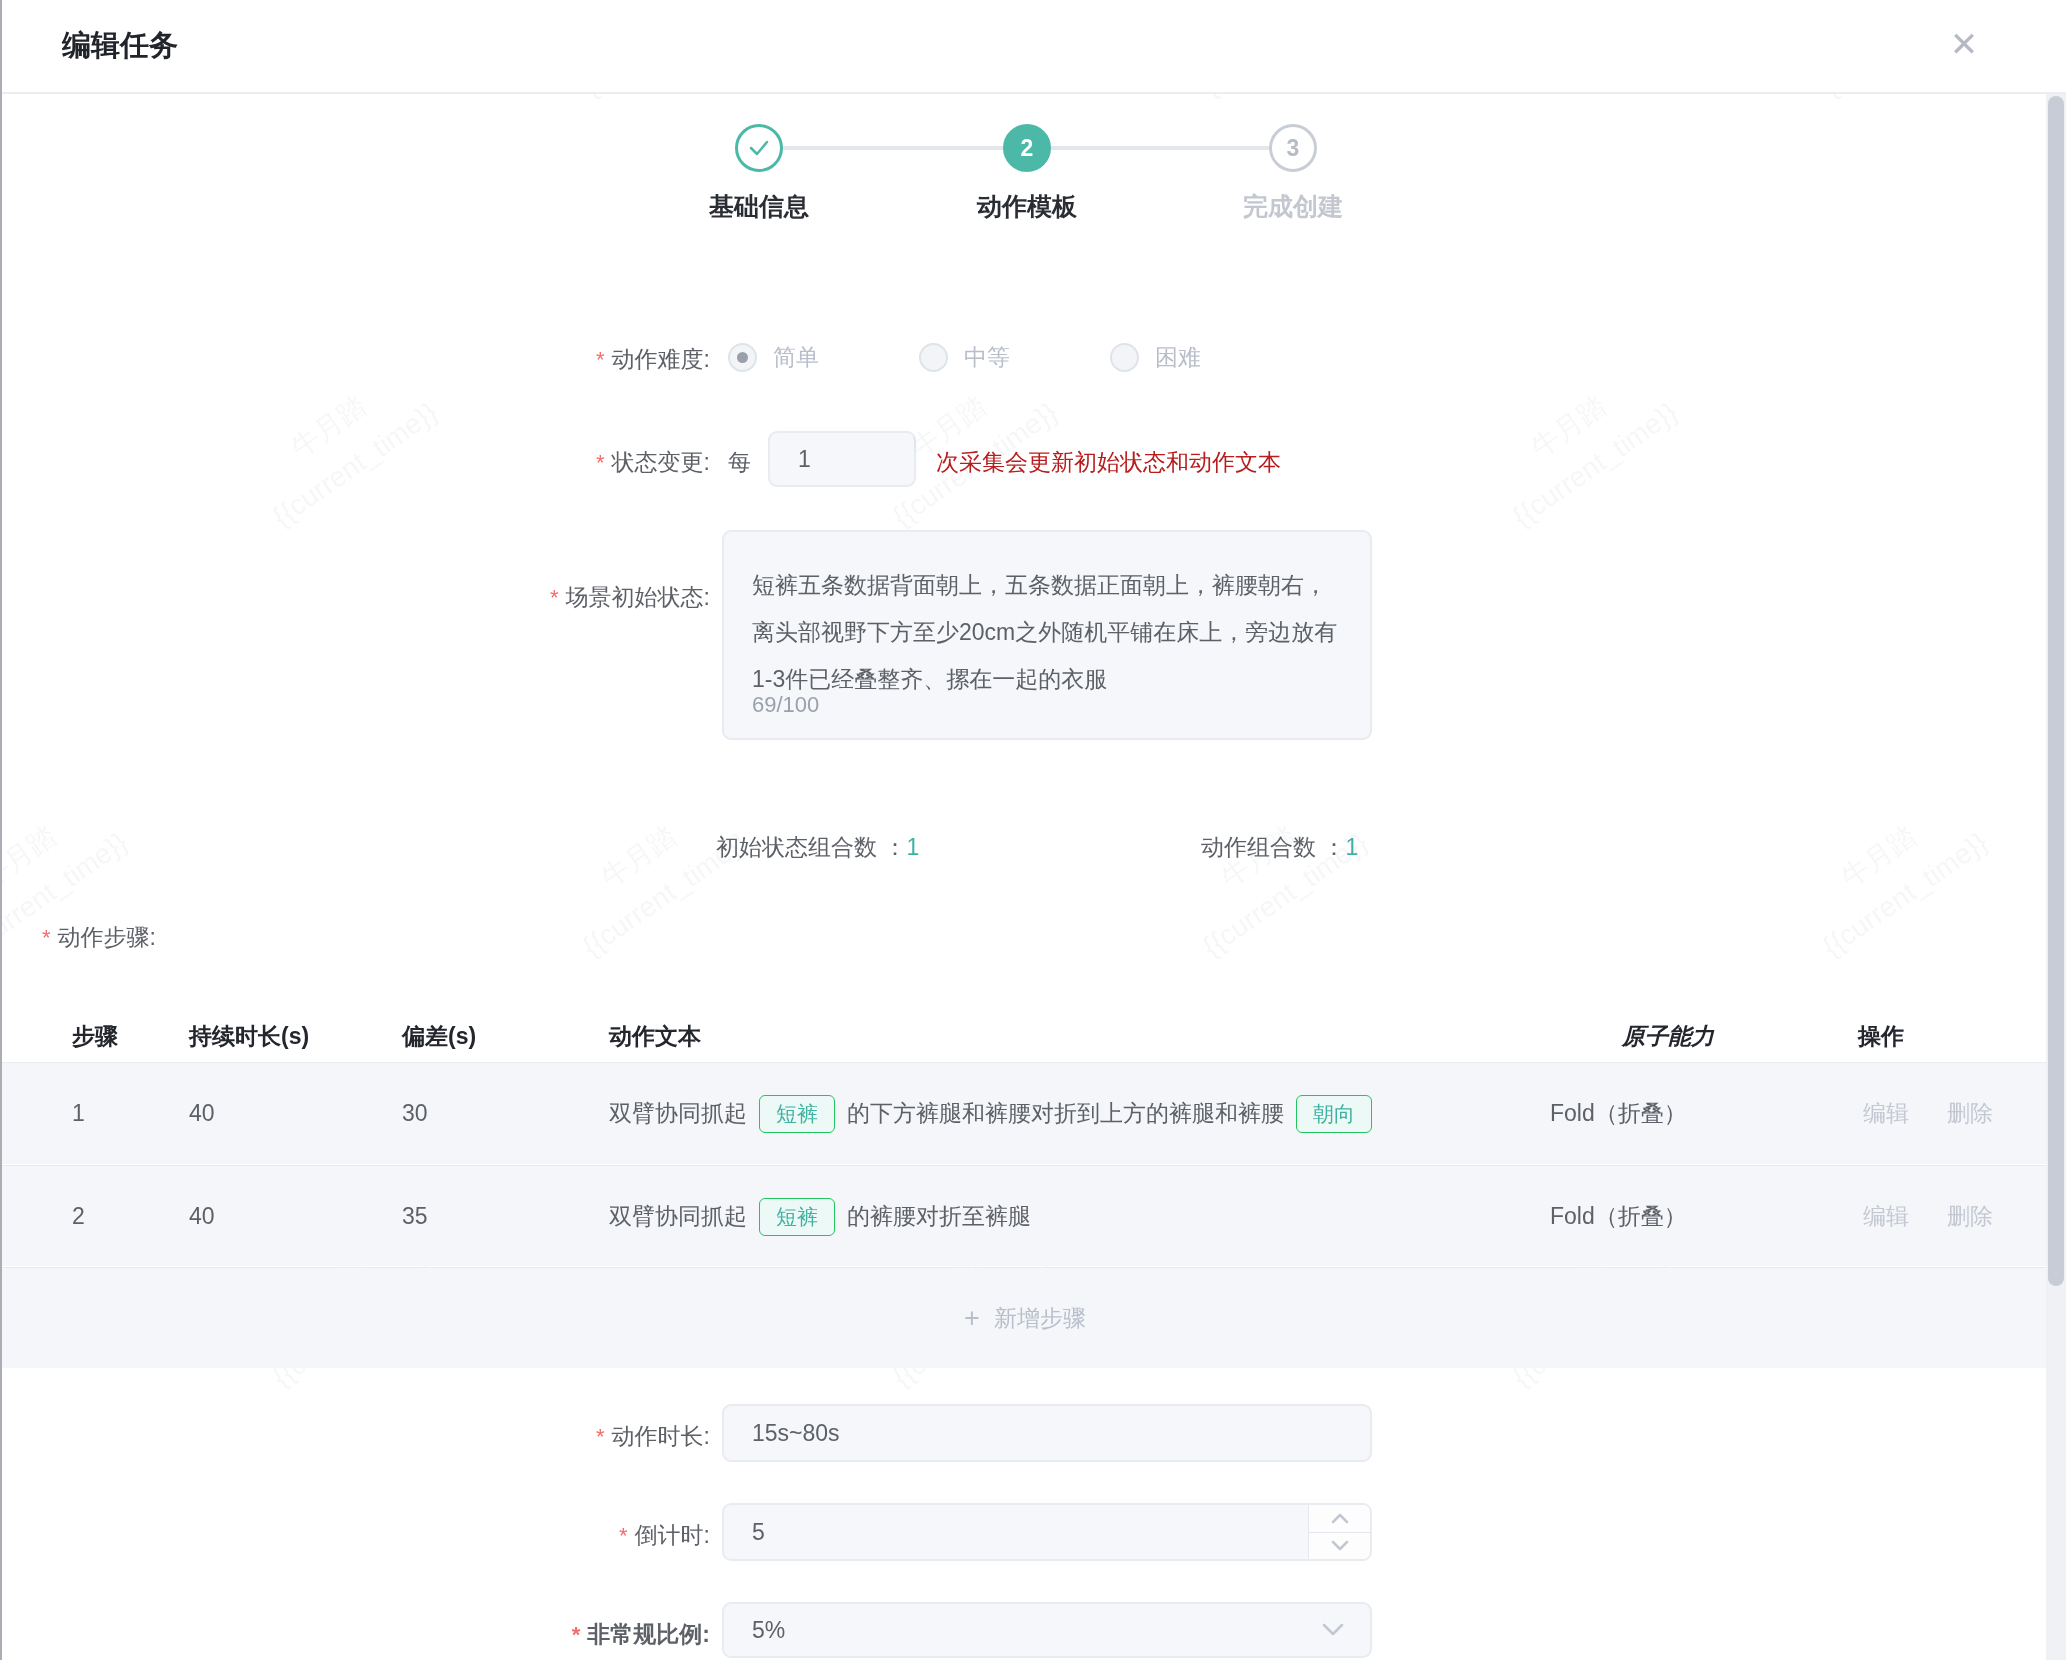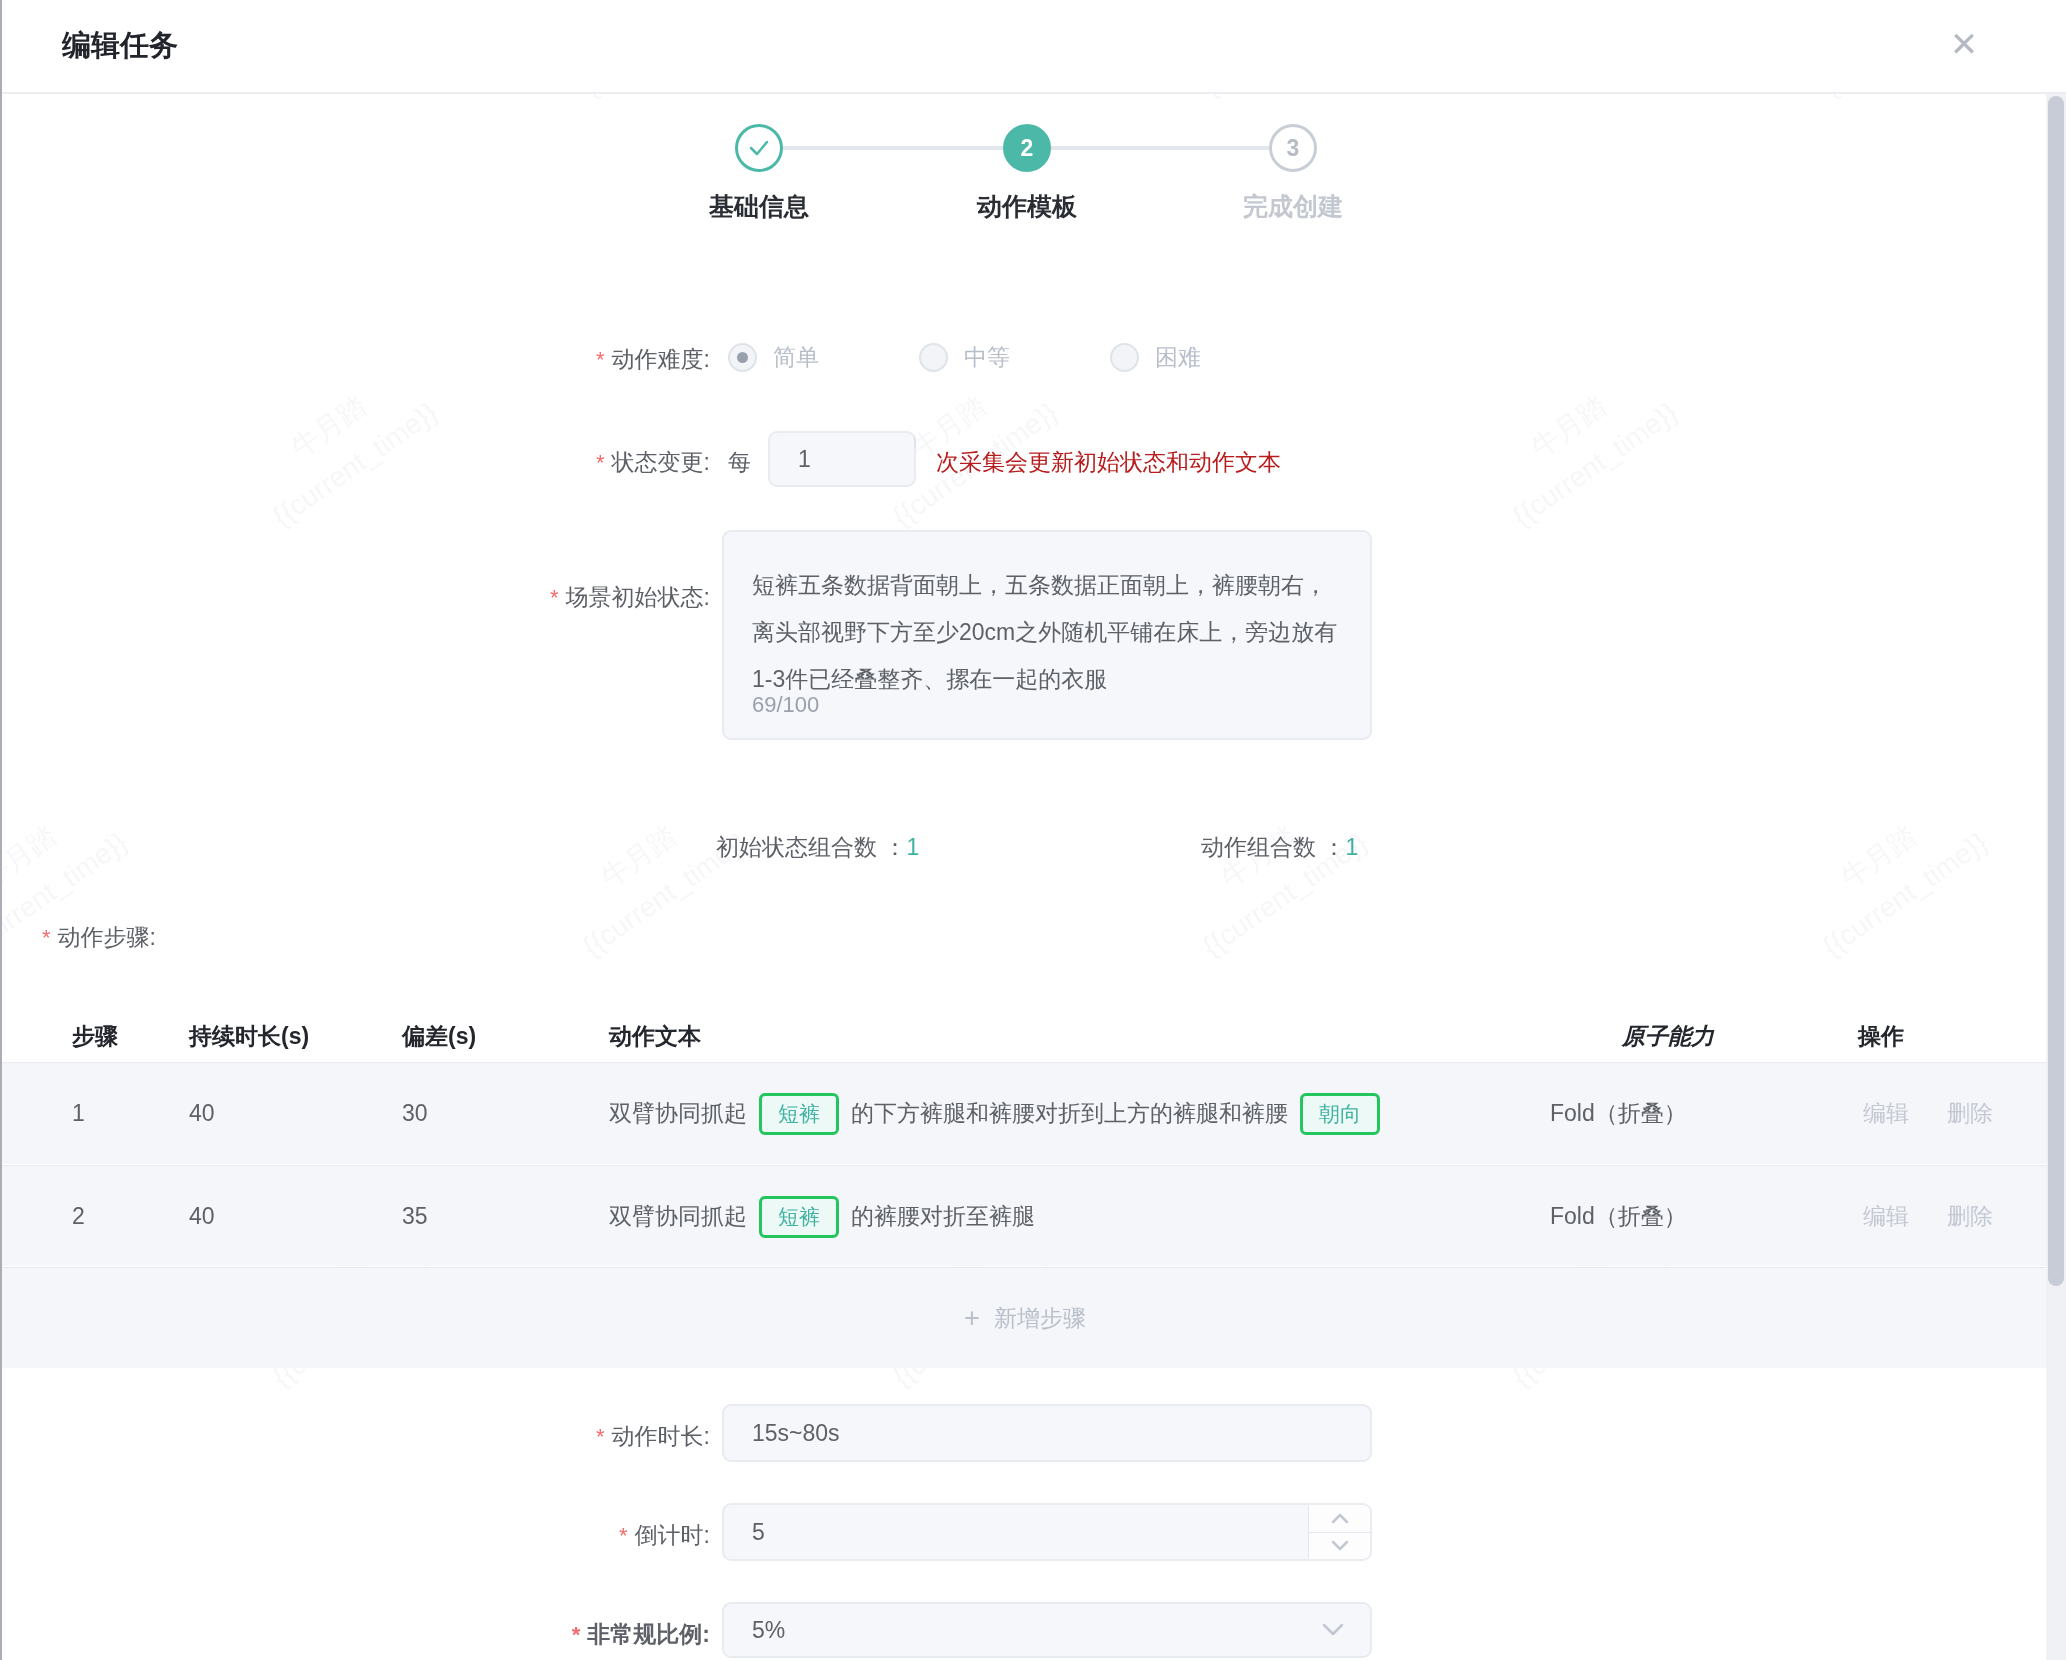--- a/index.html
+++ b/index.html
@@ -67,21 +67,21 @@
 
   
   .tbl-header { position:absolute; left:0; top:1010px; width:2046px; height:52px; z-index:2; }
   .tbl-header .th { position:absolute; font-size:23px; font-weight:700; color:#23262c; line-height:52px; }
   .tbl-topline { position:absolute; left:0; top:1062px; width:2046px; height:1px; background:#e9ebef; }
   .tbl-row { position:absolute; left:0; width:2046px; height:101px; background:#f4f6f9; z-index:2; }
   .tbl-row .td { position:absolute; font-size:23px; color:#5d6167; line-height:101px; white-space:nowrap; }
   .row-sep { border-top:1px solid #e8eaee; }
   .cell-text { display:flex; align-items:center; height:101px; }
   .tag { display:inline-block; margin:0 12px; padding:3px 16px; font-size:21px; line-height:30px;
-    color:#3fb2a1; background:#edf9f6; border:3px solid #22c55e; border-radius:6px; }
+    color:#3fb2a1; background:#edf9f6; border:1px solid #22c55e; border-radius:6px; }
   .link-btn { color:#c3c8d2; font-size:23px; margin-right:38px; cursor:pointer; }
   .add-row { display:flex; align-items:center; justify-content:center; cursor:pointer; }
   .add-row .plus { font-size:27px; color:#b9bfca; margin-right:14px; font-weight:300; }
   .add-row .add-label { font-size:23px; color:#b9bfca; }
 
   
   .input-wide { left:720px; width:650px; height:58px; }
   .input-val { position:absolute; left:28px; top:0; height:100%; display:flex; align-items:center; }
   .num-ctrls { position:absolute; right:0; top:0; width:62px; height:100%;
     border-left:1px solid #e4e7ee; display:flex; flex-direction:column; }

